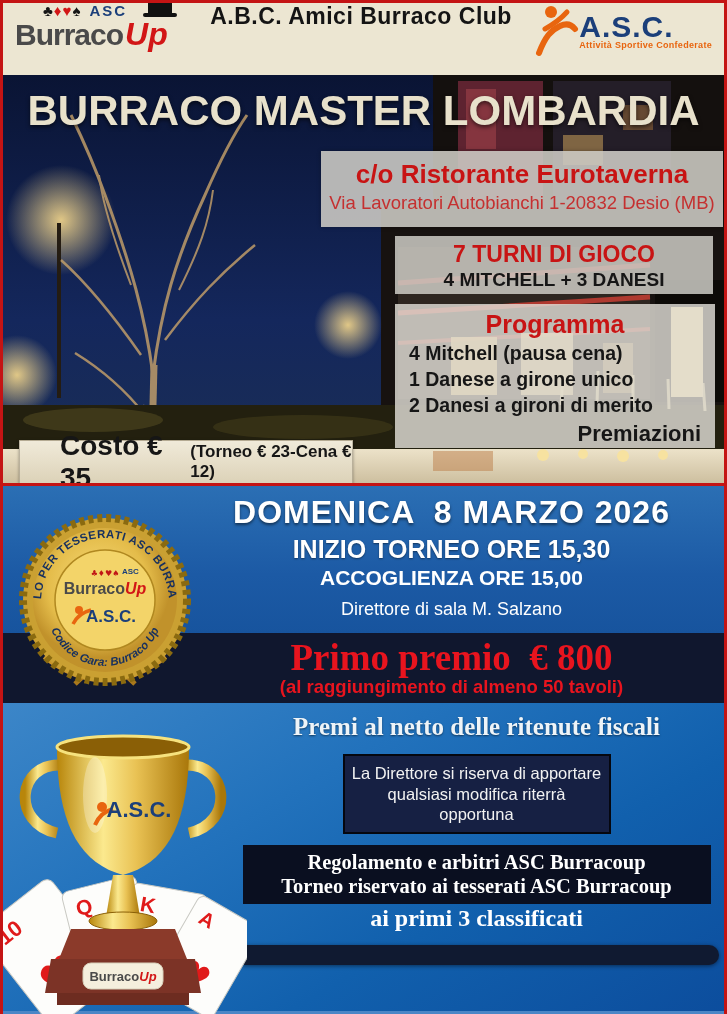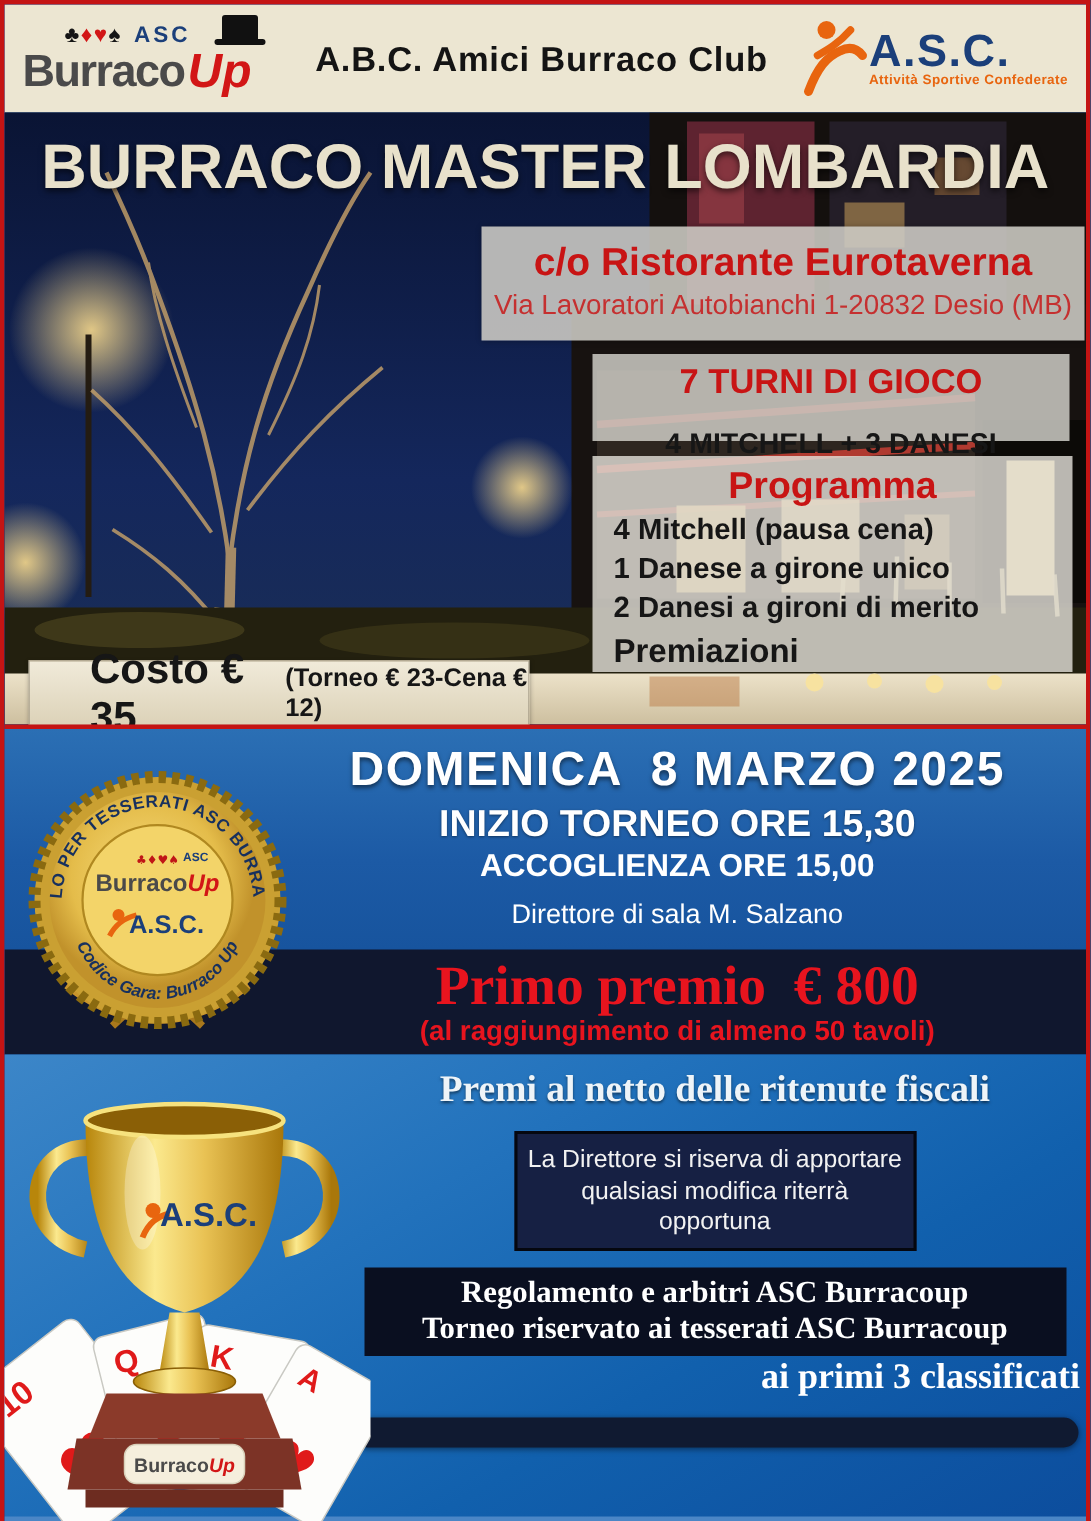--- a/index.html
+++ b/index.html
@@ -3,21 +3,21 @@
 <meta charset="utf-8">
 <style>
   * { margin:0; padding:0; box-sizing:border-box; }
   body { background:#555; font-family:"Liberation Sans", sans-serif; }
   .flyer{
     position:relative; width:727px; height:1014px; margin:0 auto;
     border:3px solid #c41414; border-bottom:none; overflow:hidden; background:#10509f;
   }
   
   .header-band{ position:absolute; top:0; left:0; right:0; height:72px; background:#ece6d2;
-    display:flex; align-items:center; justify-content:space-between; padding:0 12px; }
+    display:flex; align-items:flex-start; justify-content:space-between; padding:0 12px; }
   .bu-logo{ position:relative; width:185px; line-height:1; }
   .bu-row1{ font-size:13px; font-weight:bold; padding-left:28px; letter-spacing:1px;}
   .suit{ font-size:15px; } .suit.red{ color:#d21616; } .suit.blk{ color:#151515; }
   .bu-asc{ color:#1b3f7a; font-size:15px; font-weight:bold; letter-spacing:2px; margin-left:8px;}
   .bu-row2{ display:flex; align-items:flex-end; }
   .bu-burraco{ color:#4a4a4a; font-size:30px; font-weight:bold; letter-spacing:-1px;}
   .bu-up{ color:#d21616; font-size:32px; font-weight:bold; font-style:italic; margin-left:2px; position:relative;}
   .hat{ position:absolute; right:28px; top:-6px; width:24px; height:17px; background:#111; border-radius:2px 2px 0 0;}
   .hat::after{ content:""; position:absolute; left:-5px; bottom:-3px; width:34px; height:4px; background:#111; border-radius:2px;}
   .club-name{ font-size:23px; font-weight:bold; color:#141414; letter-spacing:0.5px; }
@@ -31,26 +31,26 @@
   .main-title{ position:absolute; top:84px; left:0; right:0; text-align:center;
     font-size:42px; font-weight:bold; color:#e8e1cb; letter-spacing:0px;
     text-shadow:0 2px 4px rgba(0,0,0,.6); white-space:nowrap; }
   .venue-box{ position:absolute; top:148px; left:318px; width:402px; height:76px;
     background:rgba(206,204,197,0.88); text-align:center; padding-top:8px; box-shadow:0 0 4px rgba(0,0,0,.3);}
   .venue-name{ color:#c81414; font-size:26px; font-weight:bold; }
   .venue-addr{ color:#c53030; font-size:18.5px; margin-top:2px;}
   .format-box{ position:absolute; top:233px; left:392px; width:318px; height:58px;
     background:rgba(206,204,197,0.85); text-align:center; padding-top:5px;}
   .format-1{ color:#c81414; font-size:23px; font-weight:bold;}
-  .format-2{ color:#161616; font-size:19px; font-weight:bold; margin-top:18px;}
+  .format-2{ color:#161616; font-size:19px; font-weight:bold; margin-top:1px;}
   .program-box{ position:absolute; top:301px; left:392px; width:320px; height:144px;
     background:rgba(224,222,215,0.82); padding:6px 0 0 14px;}
   .program-h{ color:#c81414; font-size:25px; font-weight:bold; text-align:center; padding-right:14px;}
   .program-item{ color:#161616; font-size:19.5px; font-weight:bold; margin-top:3px;}
-  .program-f{ color:#161616; font-size:22px; font-weight:bold; text-align:left; padding-right:14px; margin-top:4px;}
+  .program-f{ color:#161616; font-size:22px; font-weight:bold; text-align:right; padding-right:14px; margin-top:4px;}
   .cost-box{ position:absolute; top:437px; left:16px; width:334px; height:44px;
     background:linear-gradient(#f0ead9,#dcd2b8); border:1px solid rgba(120,110,90,.4);
     display:flex; align-items:center; justify-content:center; gap:10px; box-shadow:0 1px 3px rgba(0,0,0,.35);padding-left:40px;}
   .cost-main{ color:#161616; font-size:28px; font-weight:bold;}
   .cost-detail{ color:#161616; font-size:17px; font-weight:bold;}
   .red-divider{ position:absolute; top:480px; left:0; right:0; height:3px; background:#c41414;}
   
   .event-band{ position:absolute; top:483px; left:0; right:0; height:147px;
     background:linear-gradient(180deg,#2b6fb4 0%, #1c5aa5 60%, #17549e 100%); }
   .event-text{ position:absolute; left:180px; right:4px; top:8px; text-align:center; color:#fff;}
@@ -69,21 +69,21 @@
     background:linear-gradient(150deg,#3c86c8 0%, #2272bc 35%, #1160ad 65%, #0c4d9d 100%);}
   .bottom-col{ position:absolute; left:230px; right:4px; top:10px; text-align:center;}
   .tax-note{ font-family:"Liberation Serif", serif; font-weight:bold; font-size:25px; color:#eef4f8;
     text-shadow:0 1px 2px rgba(0,0,0,.5);}
   .disclaimer-box{ margin:13px auto 0; width:268px; background:#162043; border:2px solid #05070f;
     padding:7px 6px; font-size:16.5px; color:#f2f2f2; line-height:1.25;}
   .rules-box{ margin:11px auto 0; width:468px; background:#0a0f20; padding:5px 4px;
     font-family:"Liberation Serif", serif; font-weight:bold; font-size:20.5px; color:#fff; line-height:1.2;}
   .awards-1{ font-family:"Liberation Serif", serif; font-weight:bold; font-size:34px; color:#fff; margin-top:7px;
     text-shadow:0 2px 3px rgba(0,0,0,.4);}
-  .awards-2{ font-family:"Liberation Serif", serif; font-weight:bold; font-size:24px; color:#fff; margin-top:1px;text-align:right;}
+  .awards-2{ font-family:"Liberation Serif", serif; font-weight:bold; font-size:24px; color:#fff; margin-top:1px;}
   .contact-pill{ margin:13px auto 0; width:484px; background:#101a31; border-radius:18px;
     padding:10px 0; font-size:22px; color:#fff; box-shadow:0 1px 4px rgba(0,0,0,.5);}
   .trophy{ position:absolute; left:-4px; top:702px; width:248px; height:309px; z-index:4;}
   .bottom-line{ position:absolute; bottom:0; left:0; right:0; height:3px; background:#4b86c6;}
 </style>
 </head>
 <body>
 
 <div class="flyer">
 
@@ -213,21 +213,21 @@
 
   <div class="cost-box">
     <span class="cost-main">Costo € 35</span>
     <span class="cost-detail">(Torneo € 23-Cena € 12)</span>
   </div>
 
   <div class="red-divider"></div>
 
   <div class="event-band">
     <div class="event-text">
-      <div class="event-date">DOMENICA  8 MARZO 2025</div>
+      <div class="event-date">DOMENICA  8 MARZO 2026</div>
       <div class="event-start">INIZIO TORNEO ORE 15,30</div>
       <div class="event-welcome">ACCOGLIENZA ORE 15,00</div>
       <div class="event-director">Direttore di sala M. Salzano</div>
     </div>
   </div>
 
   <div class="prize-band">
     <div class="prize-text">
       <div class="prize-main">Primo premio  € 800</div>
       <div class="prize-cond">(al raggiungimento di almeno 50 tavoli)</div>

